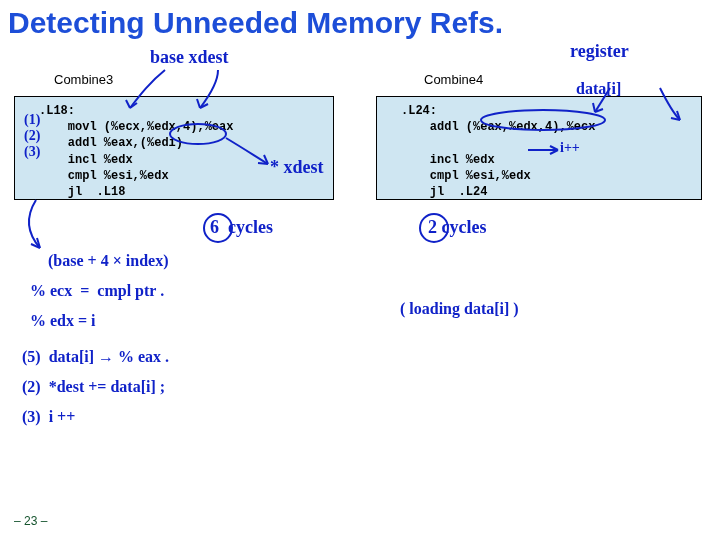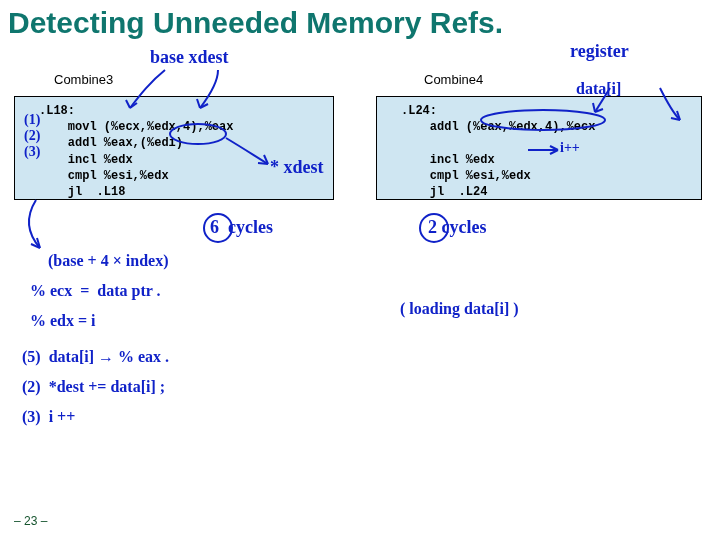--- a/index.html
+++ b/index.html
@@ -11,21 +11,21 @@
     font-family: Arial, Helvetica, sans-serif;
     position: relative;
     overflow: hidden;
   }
   .title {
     position: absolute;
     top: 6px;
     left: 8px;
     font-size: 30px;
     font-weight: 700;
-    color: #0f766e;
+    color: #1d4ed8;
   }
   .label {
     position: absolute;
     font-size: 13px;
     font-weight: 400;
     color: #000;
   }
   .codebox {
     position: absolute;
     background: #cfe6f2;
@@ -96,21 +96,21 @@
 <div class="ink sm" style="top:128px; left:24px;">(2)</div>
 <div class="ink sm" style="top:144px; left:24px;">(3)</div>
 
 <div class="ink big" style="top:158px; left:270px;">* xdest</div>
 <div class="ink sm" style="top:140px; left:560px;">i++</div>
 
 <div class="ink big" style="top:218px; left:210px;">6  cycles</div>
 <div class="ink big" style="top:218px; left:428px;">2 cycles</div>
 
 <div class="ink" style="top:252px; left:48px;">(base + 4 × index)</div>
-<div class="ink" style="top:282px; left:30px;">% ecx  =  data ptr .</div>
+<div class="ink" style="top:282px; left:30px;">% ecx  =  cmpl ptr .</div>
 <div class="ink" style="top:312px; left:30px;">% edx = i</div>
 
 <div class="ink" style="top:300px; left:400px;">( loading data[i] )</div>
 
 <div class="ink" style="top:348px; left:22px;">(5)  data[i] → % eax .</div>
 <div class="ink" style="top:378px; left:22px;">(2)  *dest += data[i] ;</div>
 <div class="ink" style="top:408px; left:22px;">(3)  i ++</div>
 
 <svg class="overlay">
 

